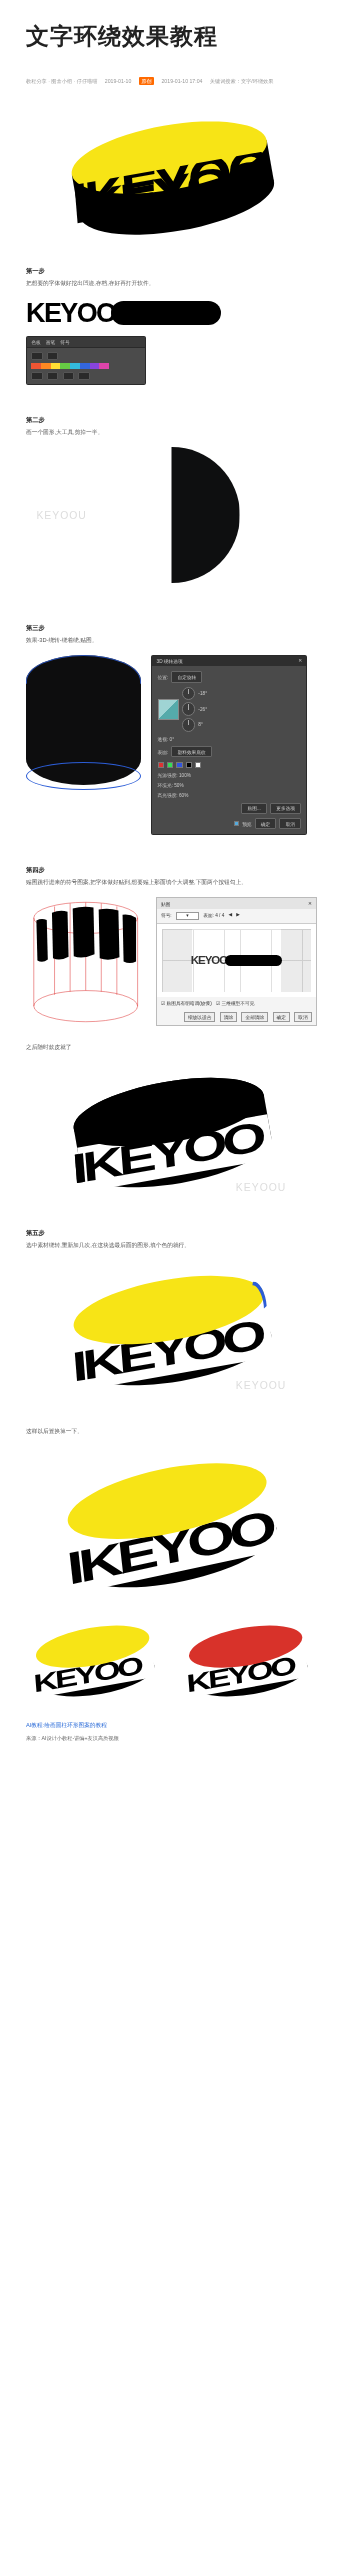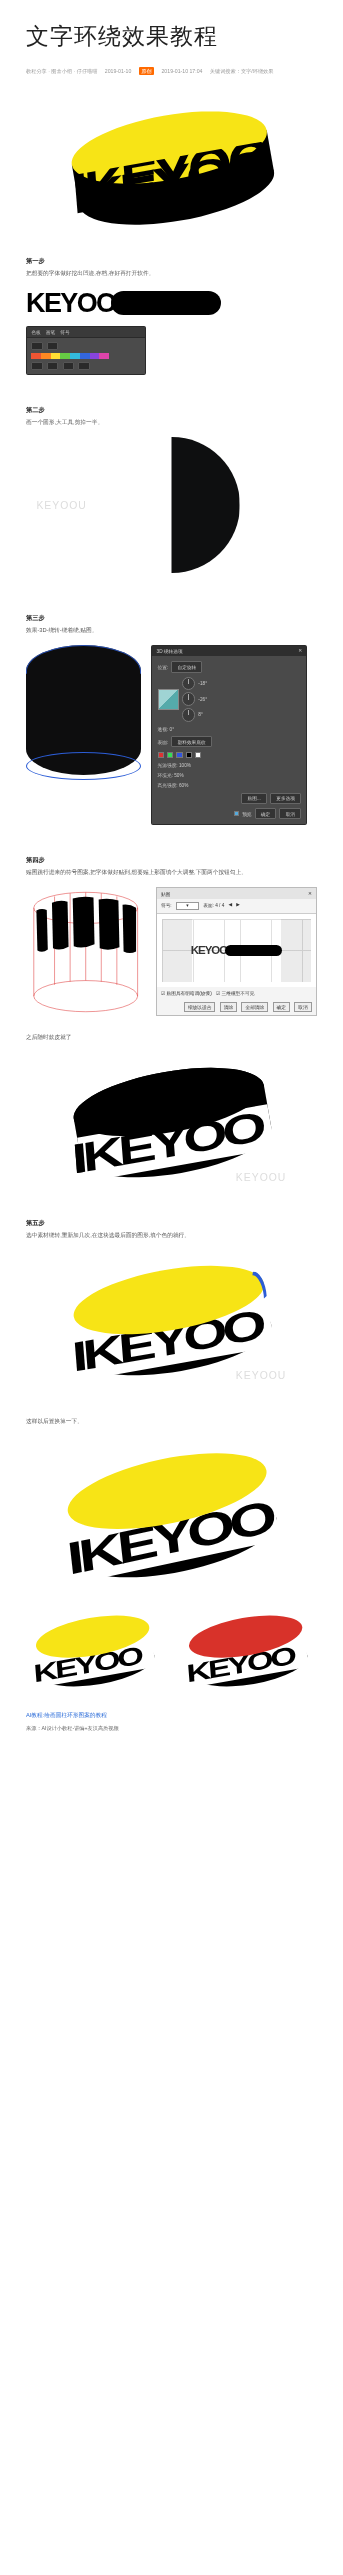--- a/index.html
+++ b/index.html
@@ -3,21 +3,21 @@
 <meta charset="utf-8">
 <style>
   * { margin: 0; padding: 0; box-sizing: border-box; }
   body {
     width: 343px;
     background: #fff;
     font-family: "Microsoft YaHei", "PingFang SC", sans-serif;
     color: #222;
   }
   .wrap { width: 343px; padding: 21px 26px 31px; }
-  .title { font-size: 23px; font-weight: 400; letter-spacing: 1px; margin-bottom: 15px; }
+  .title { font-size: 23px; font-weight: 700; letter-spacing: 1px; margin-bottom: 25px; }
   .meta { font-size: 5.2px; color: #999; display: flex; align-items: center; gap: 7.3px; margin-bottom: 14.6px; }
   .meta .badge { background: #ff6a00; color: #fff; padding: 0.5px 2.6px; border-radius: 1px; }
   .section { margin-bottom: 31px; }
   .step-label { font-size: 6.3px; font-weight: 700; margin-bottom: 3.1px; }
   .step-desc { font-size: 5.7px; color: #555; line-height: 1.7; margin-bottom: 9.4px; }
   .fig { position: relative; margin: 0 auto 9.4px; }
   .watermark {
     position: absolute; font-size: 10.4px; color: #ddd; letter-spacing: 1px;
     user-select: none; font-weight: 400;
   }

